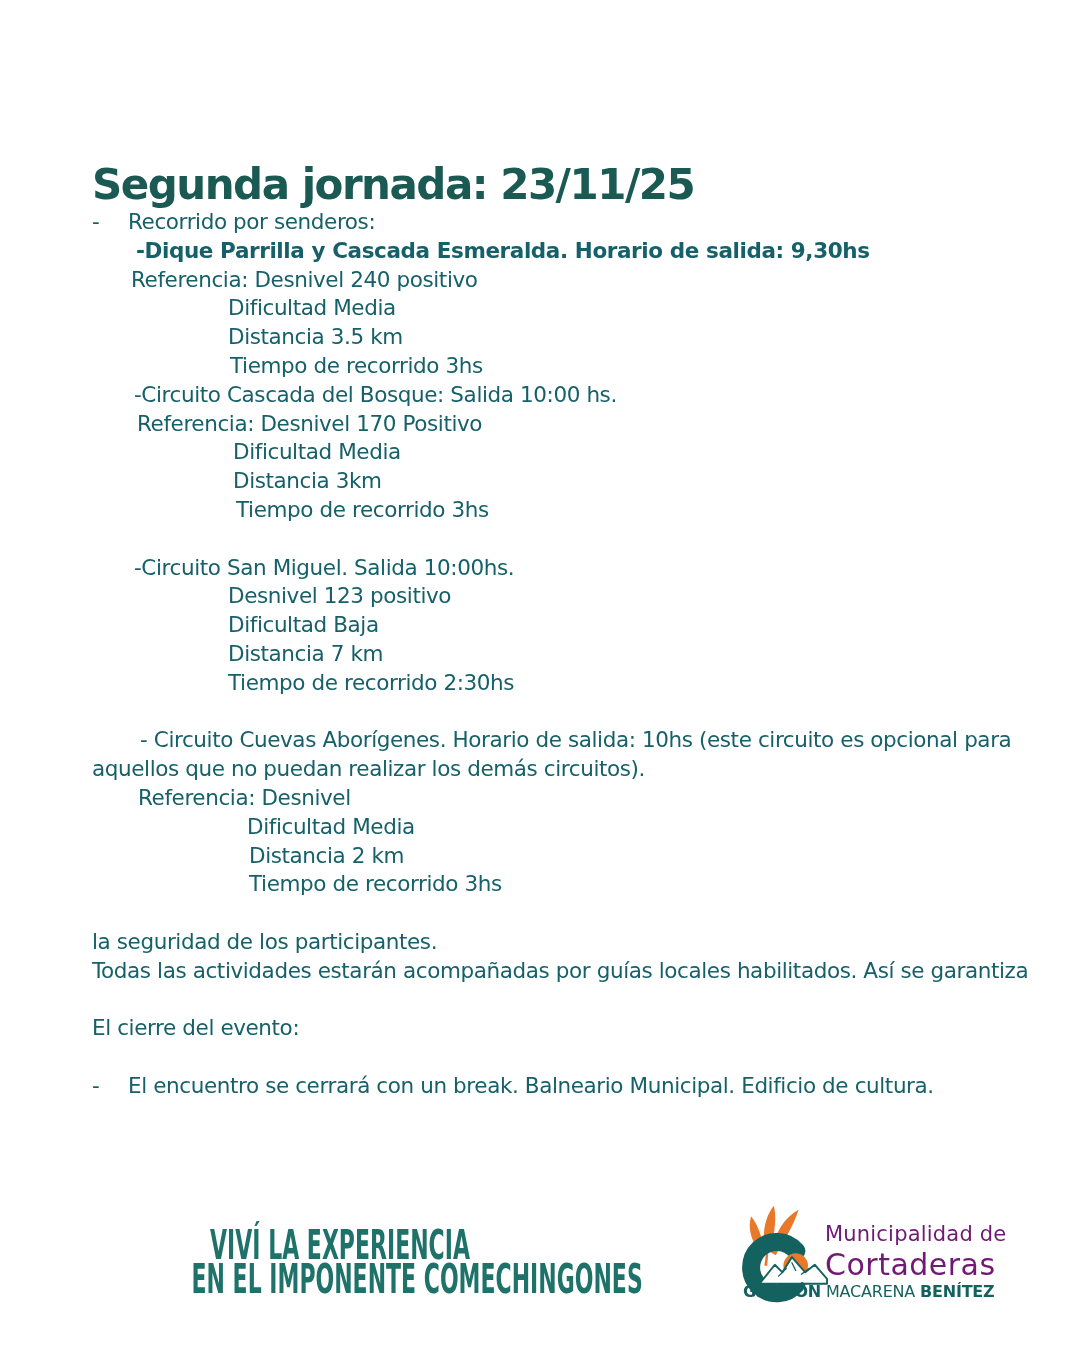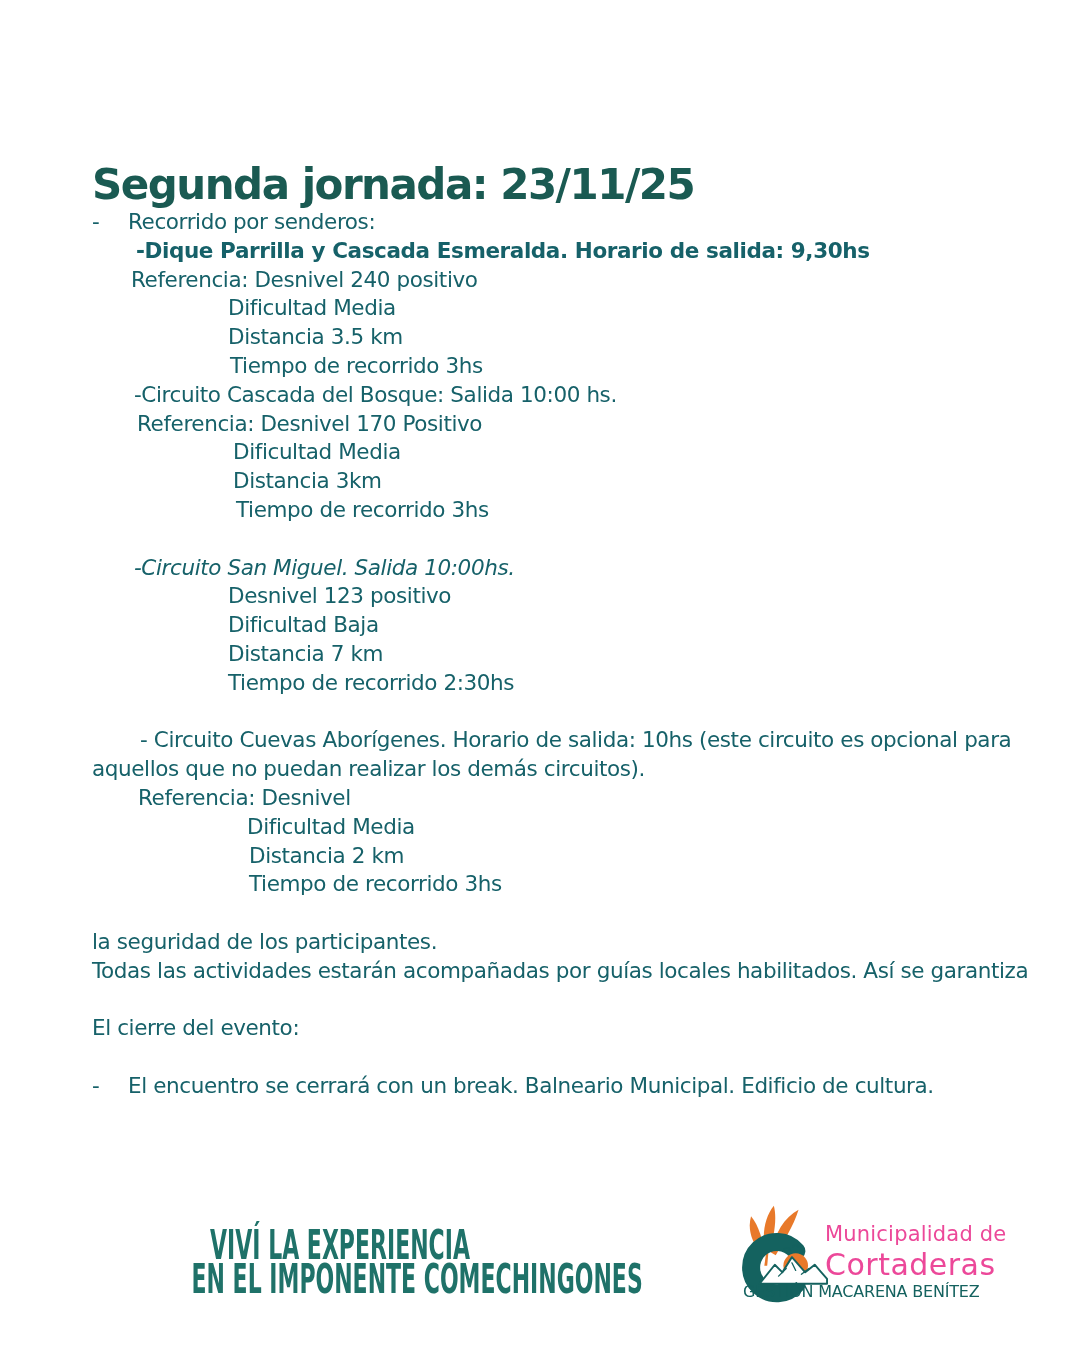--- a/index.html
+++ b/index.html
@@ -31,28 +31,28 @@
     color:#1f7269;text-align:center;font-weight:800;
   }
   .slogan .sl1,.slogan .sl2{
     white-space:nowrap;font-size:40px;line-height:34px;
     transform:scaleX(0.55);transform-origin:50% 50%;
     letter-spacing:0px;
   }
   
   .logo{position:absolute;left:733px;top:1158px;width:270px;height:115px;}
   .logo-icon{position:absolute;left:0;top:0;width:95px;height:112px;}
-  .logo-text{position:absolute;left:92px;top:28px;color:#ec4899;}
+  .logo-text{position:absolute;left:92px;top:28px;color:#701a75;}
   .org1{font-size:21px;font-weight:400;letter-spacing:0.2px;white-space:nowrap;}
   .org2{font-size:30px;font-weight:400;letter-spacing:0.5px;white-space:nowrap;margin-top:1px;}
   .gestion{
     position:absolute;left:10px;top:88px;width:260px;
     font-size:16px;letter-spacing:-0.2px;color:#14625f;white-space:nowrap;
   }
-  .gestion .b{font-weight:400;text-align:right;}
+  .gestion .b{font-weight:700;text-align:right;}
   .gestion .r{font-weight:400;}
 </style>
 </head>
 <body>
 
 <div class="page">
 
   <h1 class="title">Segunda jornada: 23/11/25</h1>
 
   <div class="doc-body">
@@ -61,21 +61,21 @@
       <div class="line" style="padding-left: 39px;">Referencia: Desnivel 240 positivo</div>
       <div class="line" style="padding-left: 136px;">Dificultad Media</div>
       <div class="line" style="padding-left: 136px;">Distancia 3.5 km</div>
       <div class="line" style="padding-left: 138px;">Tiempo de recorrido 3hs</div>
       <div class="line" style="padding-left: 42px;">-Circuito Cascada del Bosque: Salida 10:00 hs.</div>
       <div class="line" style="padding-left: 45px;">Referencia: Desnivel 170 Positivo</div>
       <div class="line" style="padding-left: 141px;">Dificultad Media</div>
       <div class="line" style="padding-left: 141px;">Distancia 3km</div>
       <div class="line" style="padding-left: 144px;">Tiempo de recorrido 3hs</div>
       <div class="spacer"></div>
-      <div class="line" style="padding-left: 42px; font-style: italic;">-Circuito San Miguel. Salida 10:00hs.</div>
+      <div class="line" style="padding-left: 42px;">-Circuito San Miguel. Salida 10:00hs.</div>
       <div class="line" style="padding-left: 136px;">Desnivel 123 positivo</div>
       <div class="line" style="padding-left: 136px;">Dificultad Baja</div>
       <div class="line" style="padding-left: 136px;">Distancia 7 km</div>
       <div class="line" style="padding-left: 136px;">Tiempo de recorrido 2:30hs</div>
       <div class="spacer"></div>
       <div class="line" style="padding-left: 48px;">- Circuito Cuevas Aborígenes. Horario de salida: 10hs (este circuito es opcional para</div>
       <div class="line" style="padding-left: 0px;">aquellos que no puedan realizar los demás circuitos).</div>
       <div class="line" style="padding-left: 46px;">Referencia: Desnivel</div>
       <div class="line" style="padding-left: 155px;">Dificultad Media</div>
       <div class="line" style="padding-left: 157px;">Distancia 2 km</div>

